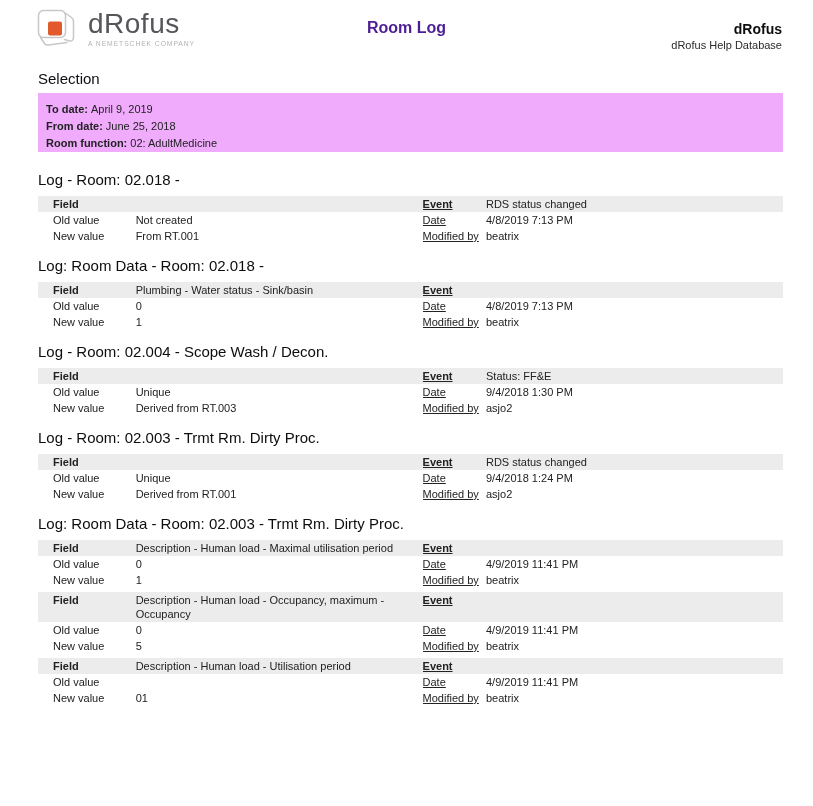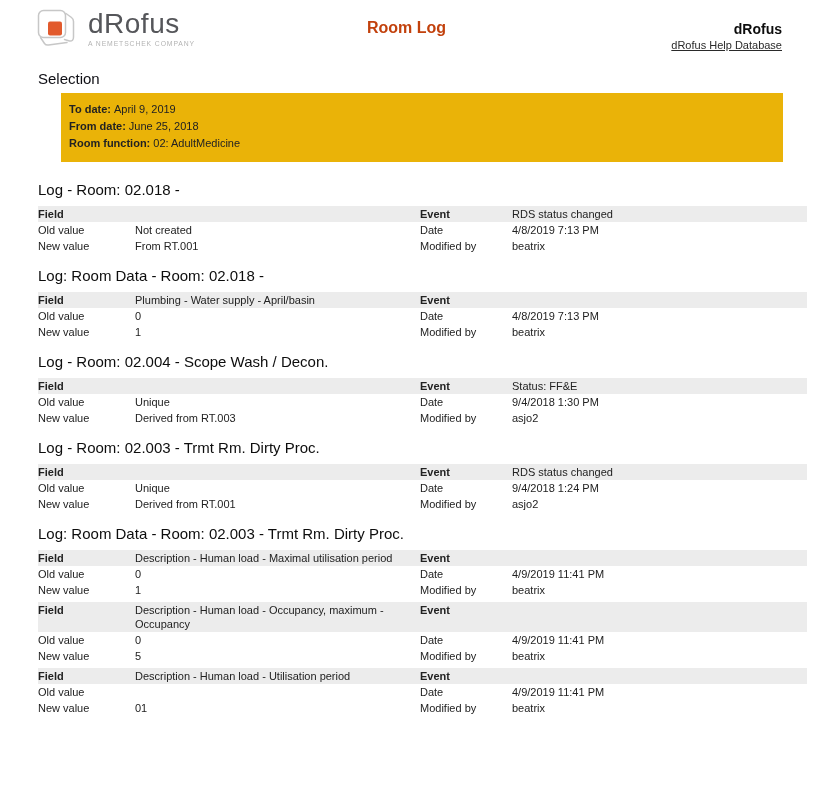--- a/index.html
+++ b/index.html
@@ -6,41 +6,41 @@
   body { background:#ffffff; font-family:"Liberation Sans", sans-serif; color:#1f1f1f; }
   .page { position:relative; width:813px; height:806px; background:#fff; overflow:hidden; }
 
   
   .report-header { position:relative; height:56px; }
   .logo { position:absolute; left:36px; top:8px; display:flex; align-items:flex-start; }
   .logo-icon { display:block; }
   .logo-textblock { margin-left:6px; padding-top:2px; }
   .logo-brand { font-size:28px; line-height:28px; font-weight:400; color:#55565a; letter-spacing:0.5px; }
   .logo-tagline { font-size:6.8px; letter-spacing:0.9px; color:#b3b3b3; margin-top:2px; }
-  .report-title { position:absolute; left:0; right:0; top:19px; text-align:center; font-size:16px; font-weight:700; color:#c2410c; }
+  .report-title { position:absolute; left:0; right:0; top:19px; text-align:center; font-size:16px; font-weight:700; color:#4c1d95; }
   .header-right { position:absolute; right:31px; top:21px; text-align:right; }
   .project-name { font-size:14px; font-weight:700; color:#0d0d0d; line-height:16px; }
-  .database-name { font-size:11px; color:#2a2a2a; line-height:14px; margin-top:1px;text-decoration:underline; }
+  .database-name { font-size:11px; color:#2a2a2a; line-height:14px; margin-top:1px; }
 
   
   .content { padding:0 30px 0 38px; }
   .selection-heading { font-size:15px; line-height:16px; font-weight:400; color:#0e0e14; margin-top:15px; }
-  .selection-box { background:#eab308; margin-top:6px; padding:8px 8px 10px 8px;margin-left:23px; }
+  .selection-box { background:#f0abfc; margin-top:6px; padding:8px 8px 0 8px; }
   .selection-item { font-size:11px; line-height:17px; color:#222; }
   .sel-label { font-weight:700; margin-right:3px; }
 
   .log-section { margin-top:14px; }
   #sections .log-section:first-child { margin-top:20px; }
   .section-heading { font-size:15px; line-height:16px; font-weight:400; color:#0d0d0d; margin-bottom:8px; }
 
   .entry-table { width:745px; border-collapse:collapse; table-layout:fixed; margin-bottom:4px; }
   .entry-table td { font-size:11px; line-height:14px; padding:1px 0; vertical-align:top; color:#222; overflow:hidden; }
-  .entry-table .c1 { width:97px; }
+  .entry-table .c1 { width:97px;padding-left:15px; }
   .entry-table .c2 { width:285px; padding-right:10px; }
-  .entry-table .c3 { width:92px; }
+  .entry-table .c3 { width:63px;text-decoration:underline; }
   .entry-table .c4 { width:295px; }
   .entry-head-row td { background:#ececec; }
   .entry-table td.b { font-weight:700; }
 </style>
 </head>
 <body>
 
 <div class="page">
 
   <header class="report-header">
@@ -111,21 +111,21 @@
 </div>
   </section>
 
   <section class="log-section">
     <h2 class="section-heading">Log: Room Data - Room: 02.018 -</h2>
     <div class="entries">
   <table class="entry-table">
     <tbody>
       <tr class="entry-head-row">
         <td class="c1 b">Field</td>
-        <td class="c2">Plumbing - Water supply - April/basin</td>
+        <td class="c2">Plumbing - Water status - Sink/basin</td>
         <td class="c3 b">Event</td>
         <td class="c4"></td>
       </tr>
       <tr>
         <td class="c1">Old value</td>
         <td class="c2">0</td>
         <td class="c3">Date</td>
         <td class="c4">4/8/2019 7:13 PM</td>
       </tr>
       <tr>

